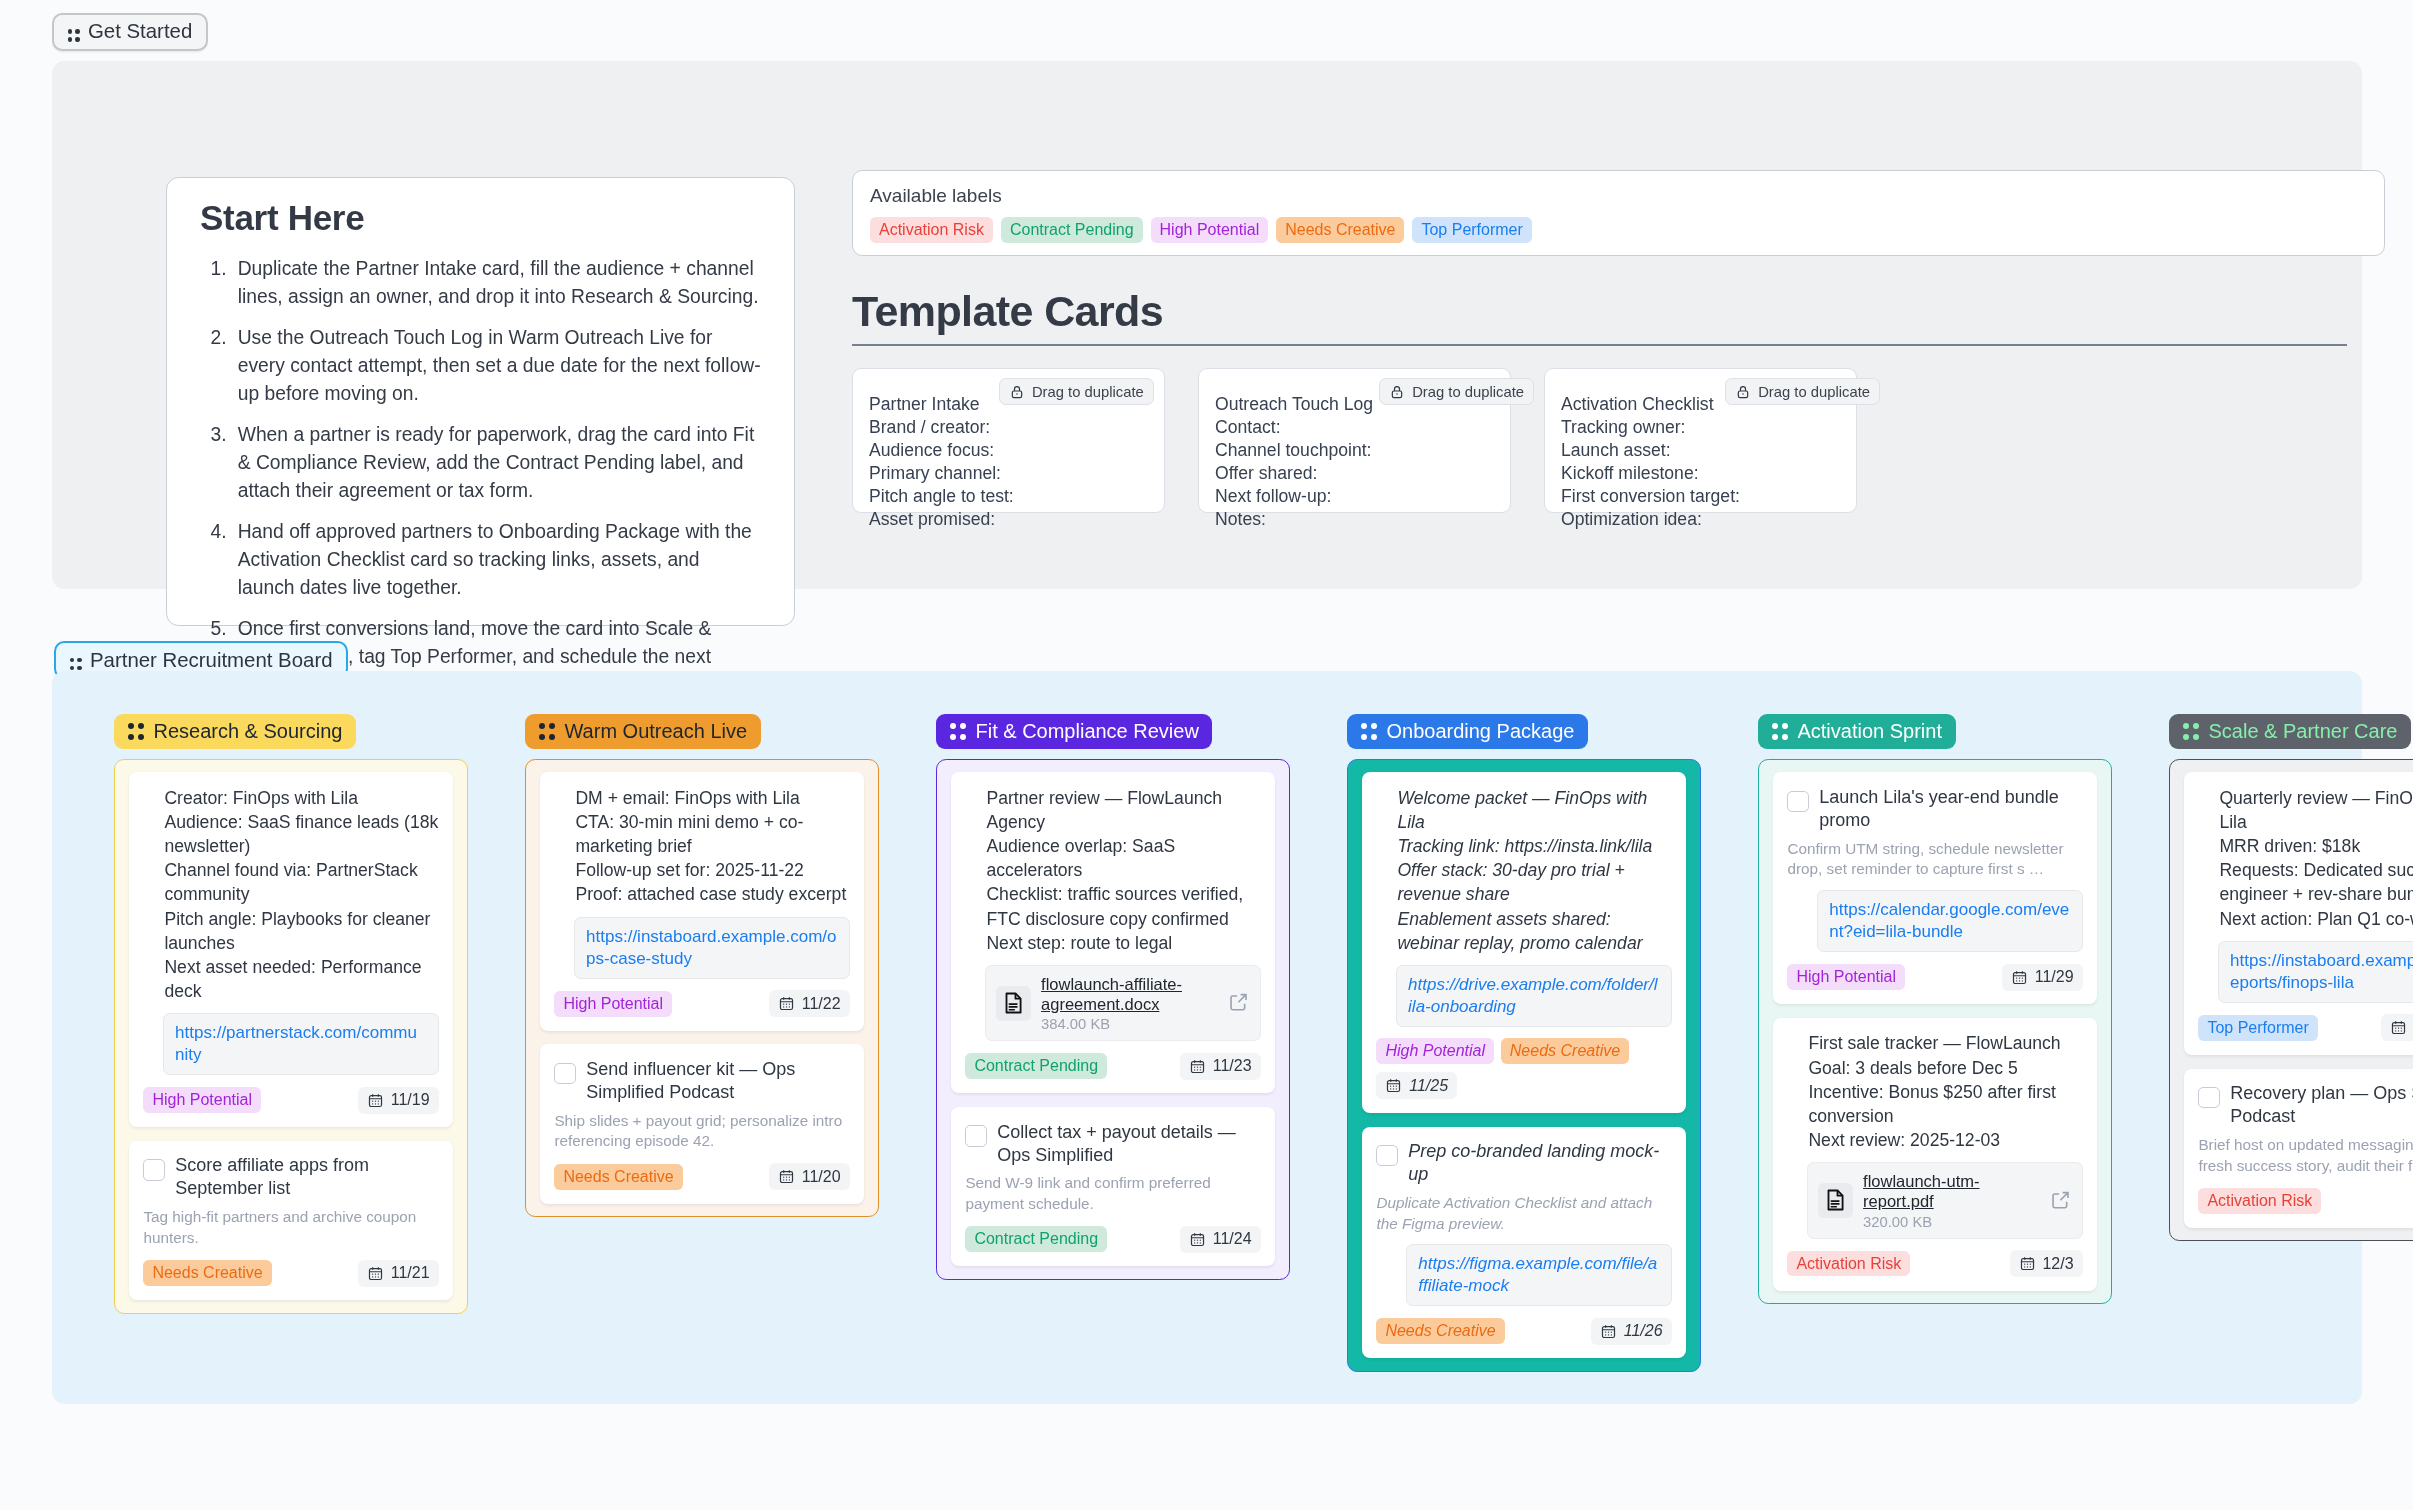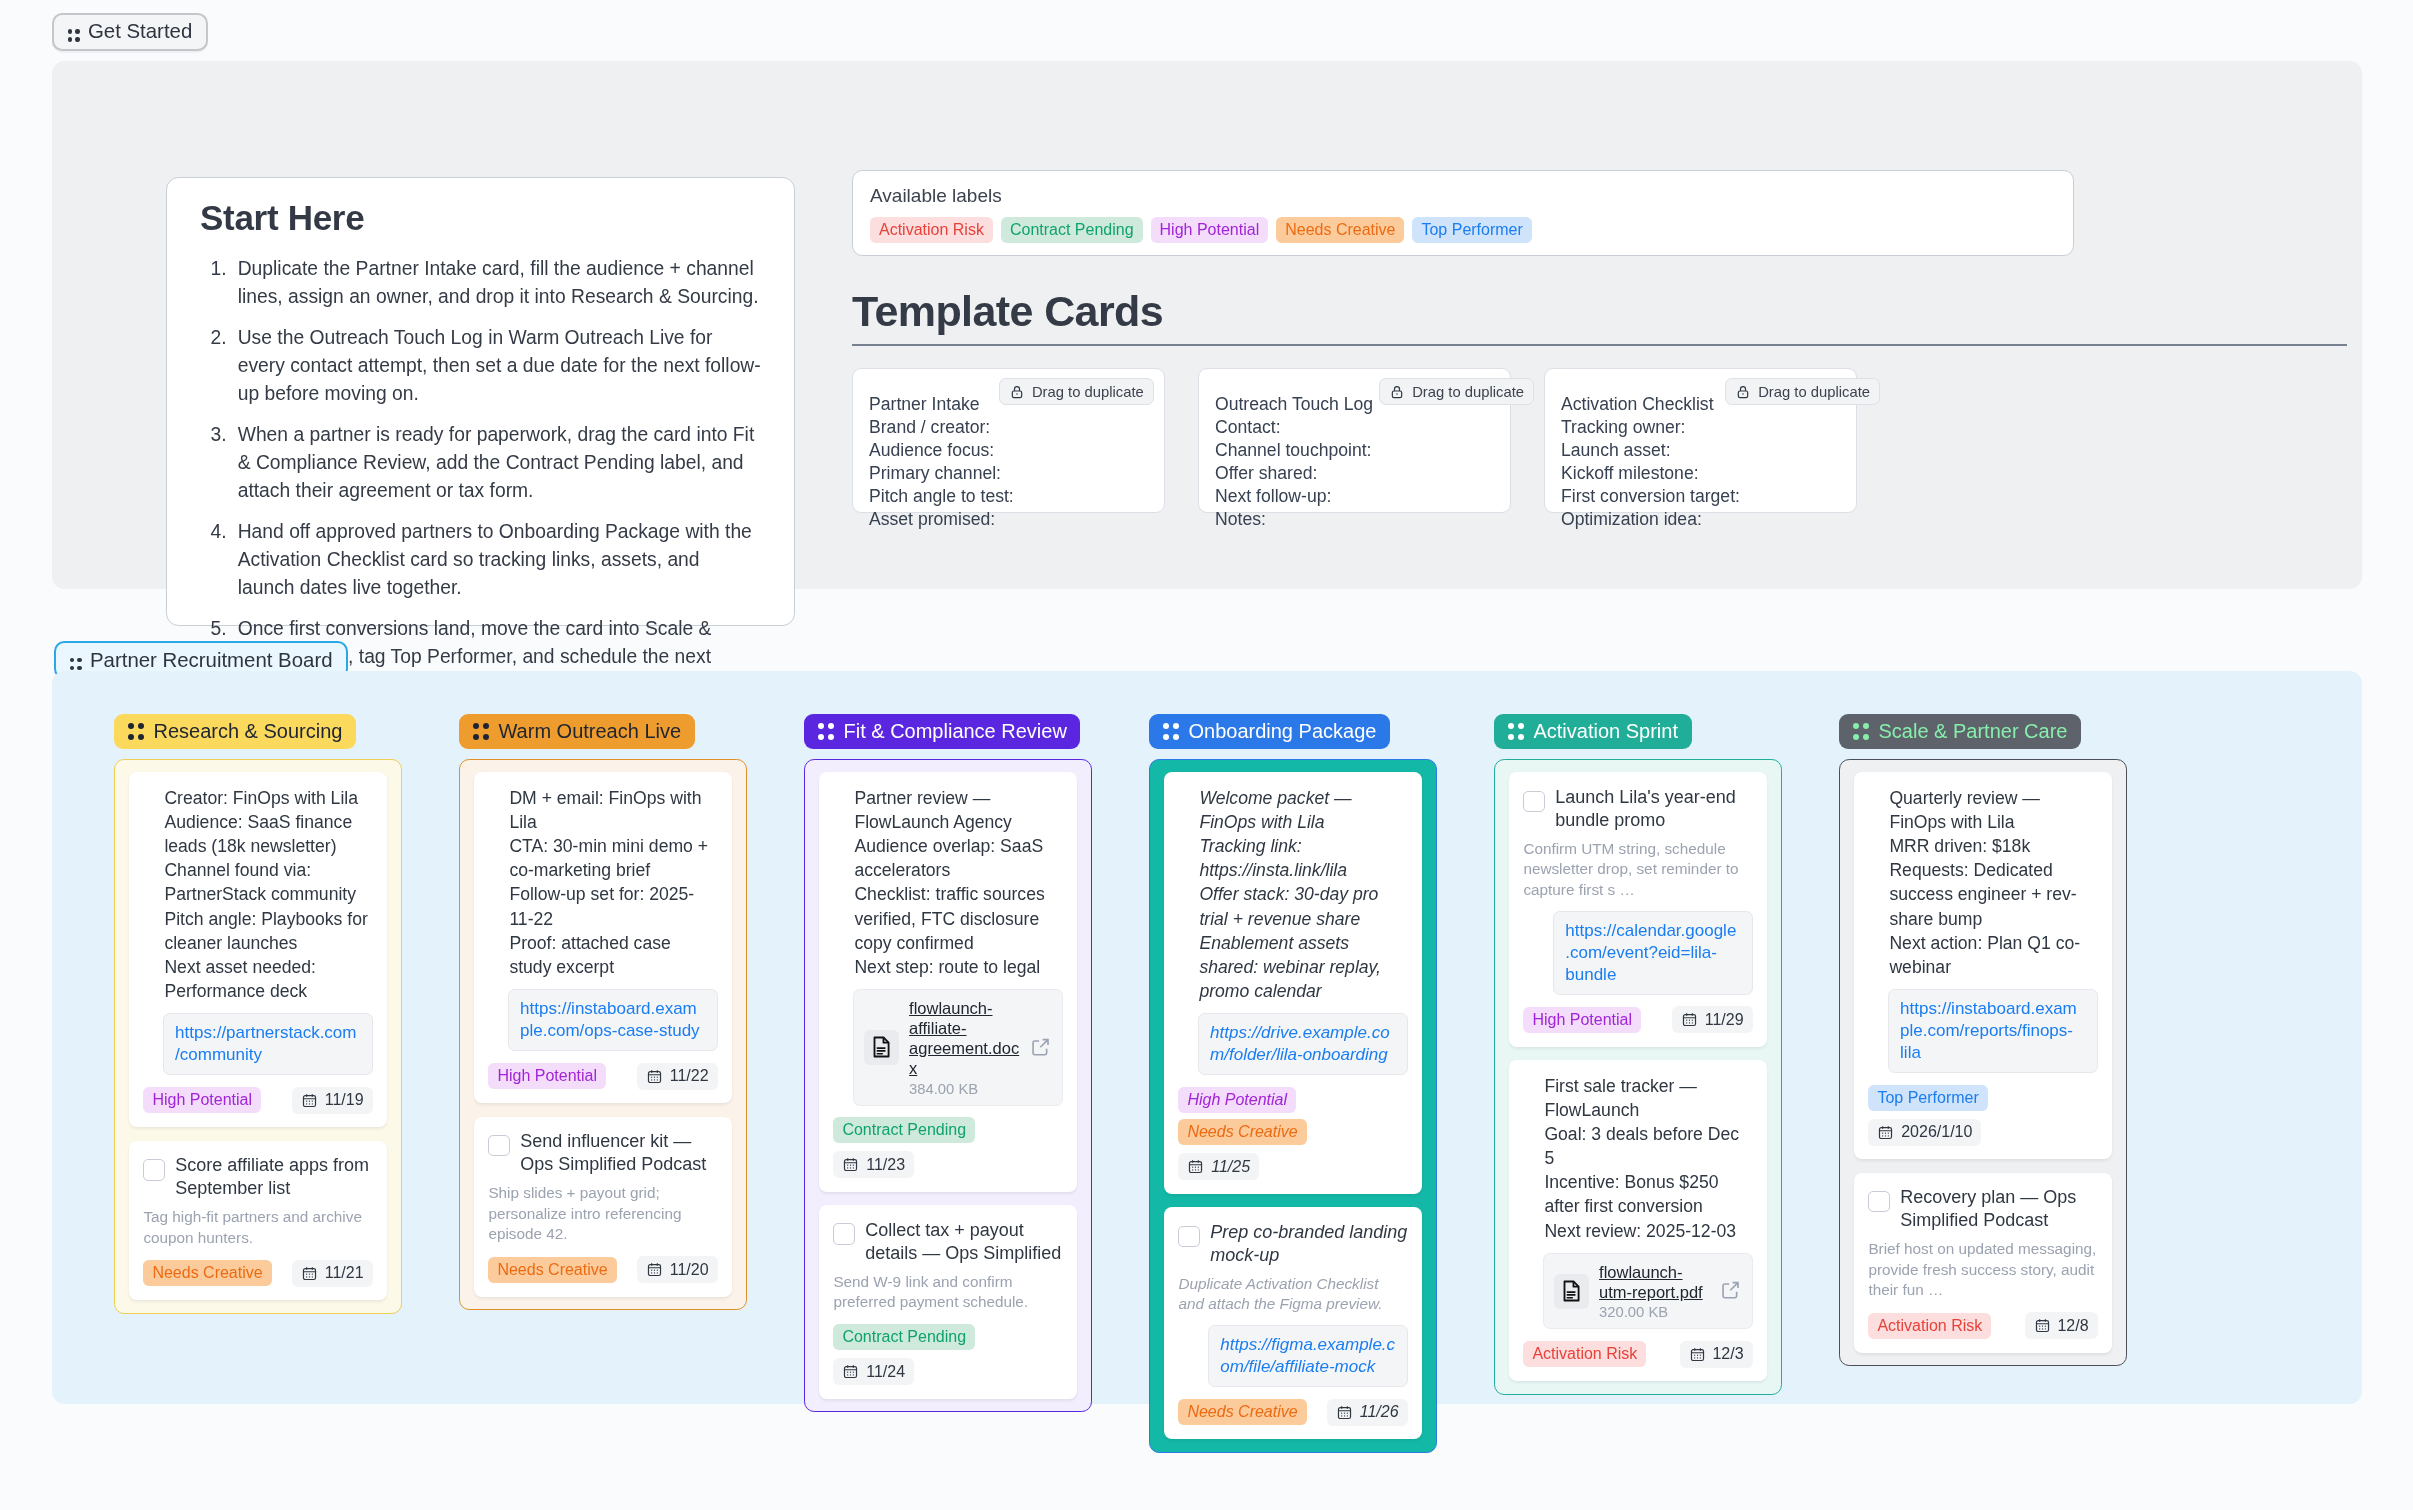--- a/index.html
+++ b/index.html
@@ -62,21 +62,21 @@
   }
   .start-card ol { padding-left: 32px; }
   .start-card li {
     font-size: 19.3px; line-height: 1.46; color: #343b46;
     margin-bottom: 12.5px; padding-left: 5.7px;
   }
 
   
   .labels-card {
     position: absolute; left: 800px; top: 109px;
-    width: 1222px; height: 86px;
+    width: 1533px; height: 86px;
     background: #ffffff; border: 1.7px solid #c9cdd6;
     border-radius: 10.2px; padding: 13.6px 17px;
   }
   .labels-title { font-size: 19px; color: #3c434e; margin-bottom: 10.2px; }
   .labels-row { display: flex; gap: 8px; }
 
   .lbl {
     display: inline-block;
     padding: 4px 9px; border-radius: 5.7px;
     font-size: 16px; line-height: 1.12; white-space: nowrap;
@@ -125,21 +125,21 @@
   
   .board {
     position: absolute; left: 52px; top: 671px;
     width: 2310px; height: 733px;
     background: #e3f2fb; border-radius: 12.5px;
   }
   .columns {
     position: absolute; left: 114px; top: 714px;
     display: flex; gap: 57px;
   }
-  .col { width: 288px; }
+  .col { width: 354px; }
   .col-head {
     display: inline-flex; align-items: center; gap: 9px;
     padding: 7.4px 13.6px; border-radius: 9px;
     font-size: 20px; line-height: 1; white-space: nowrap;
     margin-bottom: 10.2px;
   }
   .col-body {
     border-radius: 10.2px; padding: 12.5px 13.6px;
     display: flex; flex-direction: column; gap: 13.6px;
   }

